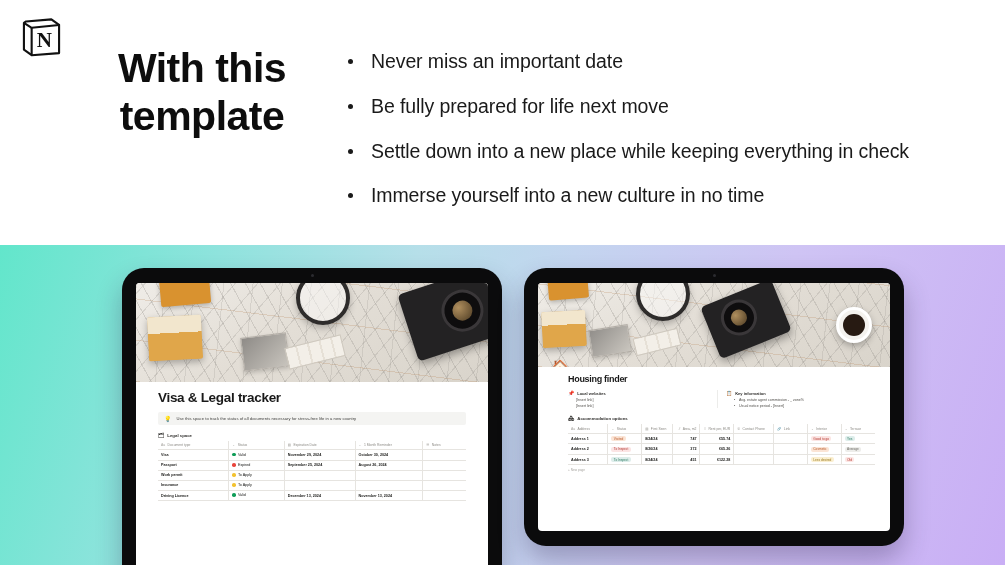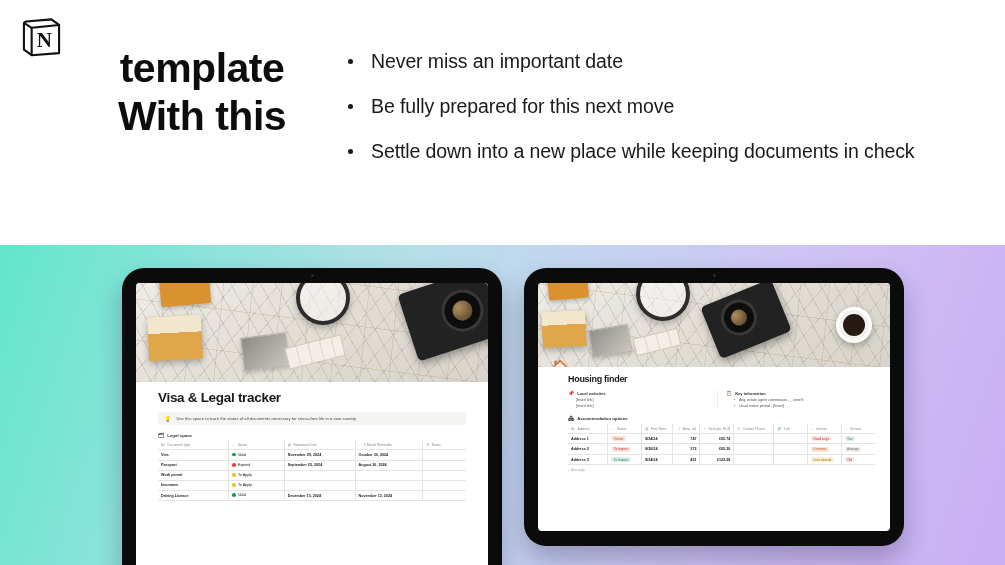--- a/index.html
+++ b/index.html
@@ -172,36 +172,40 @@
   <span class="notion-logo">
     <svg viewBox="0 0 64 64" width="45" height="45">
       <path d="M7 14 L7 52 L18 60 L57 57 L57 17 L46 9 L10 12 Z" fill="#ffffff" stroke="#111" stroke-width="3" stroke-linejoin="round"></path>
       <path d="M7 14 L18 21 L57 17" fill="none" stroke="#111" stroke-width="3" stroke-linejoin="round"></path>
       <path d="M18 21 L18 60" fill="none" stroke="#111" stroke-width="3"></path>
       <text x="36" y="48" font-family="'Liberation Serif',serif" font-size="30" font-weight="bold" fill="#111" text-anchor="middle">N</text>
     </svg>
   </span>
 
   <div class="headline">
+    <div>With this</div>
     <div>template</div>
-    <div>With this</div>
   </div>
 
   <div class="bullets">
     <div class="bullet-row">
       <span class="bullet-dot"></span>
       <span class="bullet-text">Never miss an important date</span>
     </div>
     <div class="bullet-row">
       <span class="bullet-dot"></span>
-      <span class="bullet-text">Be fully prepared for this next move</span>
+      <span class="bullet-text">Be fully prepared for life next move</span>
     </div>
     <div class="bullet-row">
       <span class="bullet-dot"></span>
-      <span class="bullet-text">Settle down into a new place while keeping documents in check</span>
+      <span class="bullet-text">Settle down into a new place while keeping everything in check</span>
+    </div>
+    <div class="bullet-row">
+      <span class="bullet-dot"></span>
+      <span class="bullet-text">Immerse yourself into a new culture in no time</span>
     </div>
   </div>
 </div>
 
 <div class="stage">
 
   <div class="tablet tablet-left">
     <div class="screen">
 
       <div class="cover">

